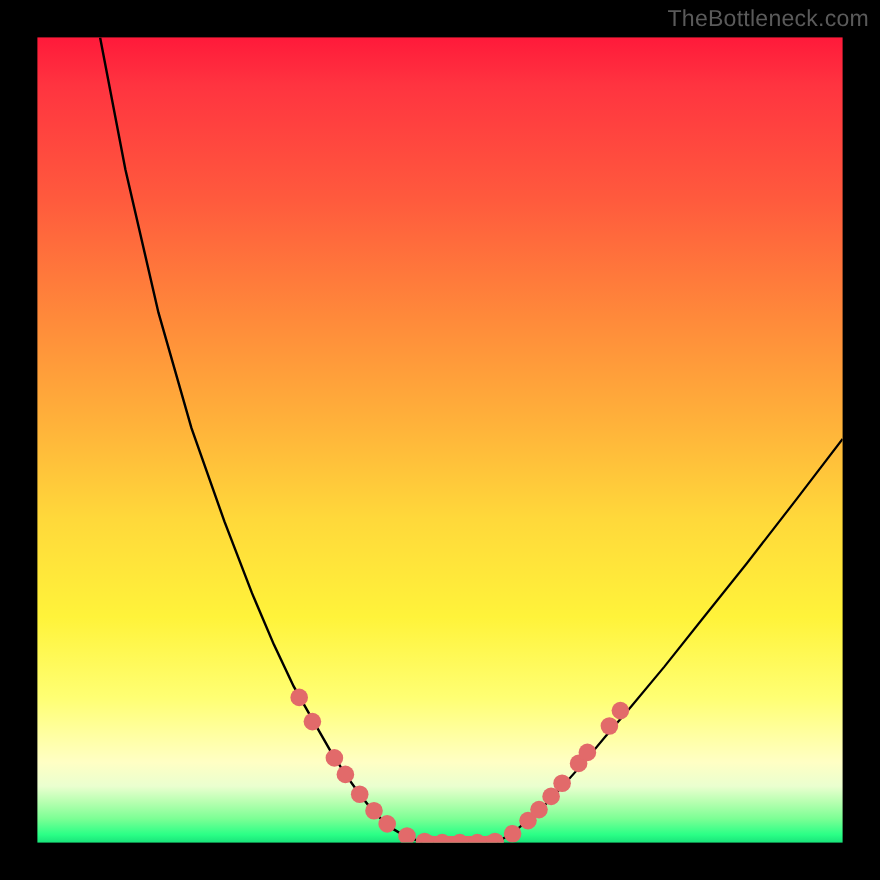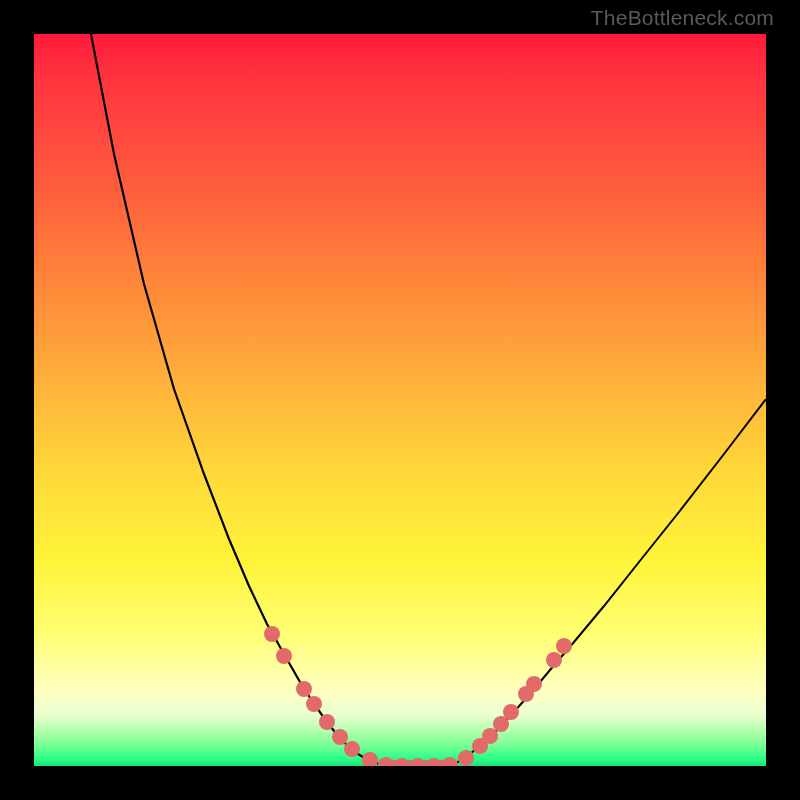--- a/index.html
+++ b/index.html
@@ -39,21 +39,21 @@
       #eaffcf 93%,
       #b6ffb0 95%,
       #7dff95 97%,
       #2bff86 99%,
       #19e47a 100%
     );
   }
   .watermark {
     position: absolute;
     top: 6px;
-    right: 26px;
+    right: 10px;
     color: #5a5a5a;
     font-size: 21px;
     font-weight: 500;
     letter-spacing: 0.2px;
     user-select: none;
   }
   svg.curve {
     position: absolute;
     left: 0;
     top: 0;

